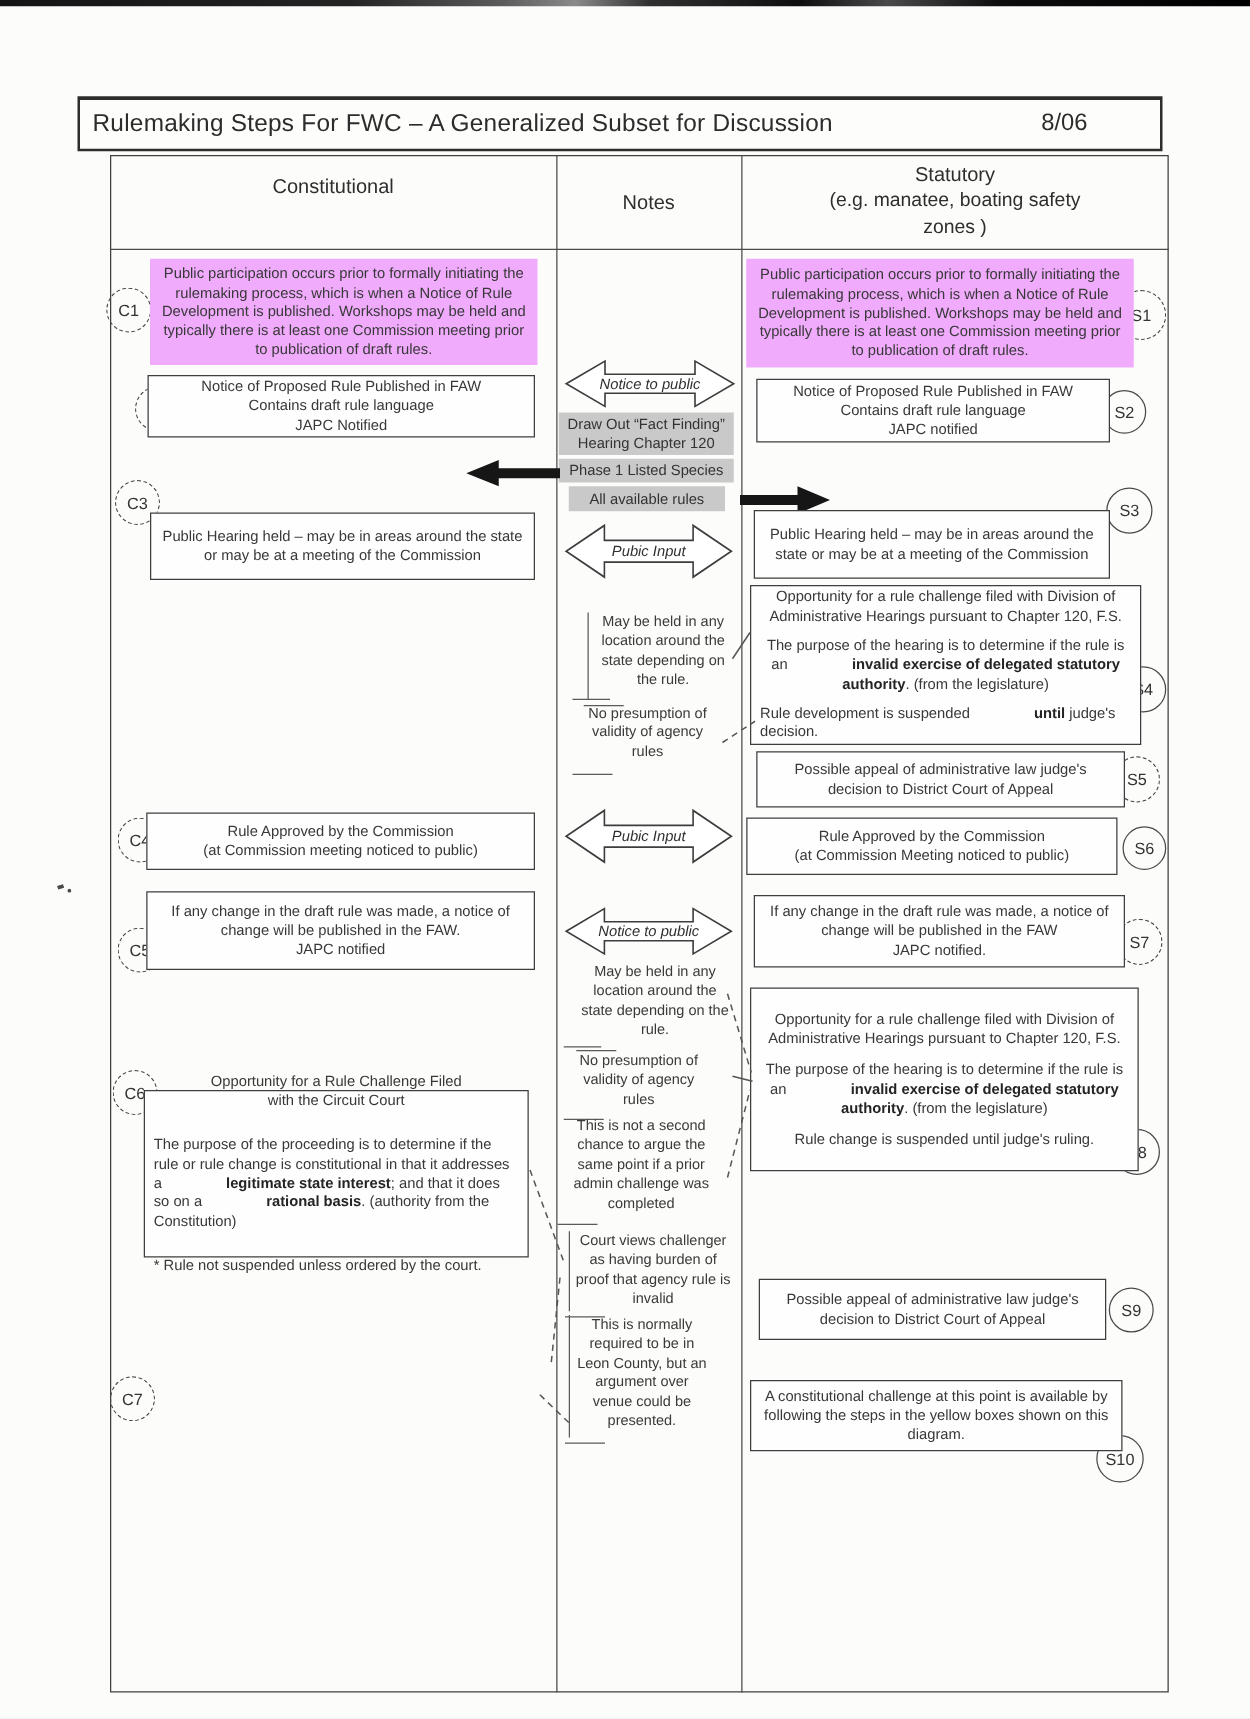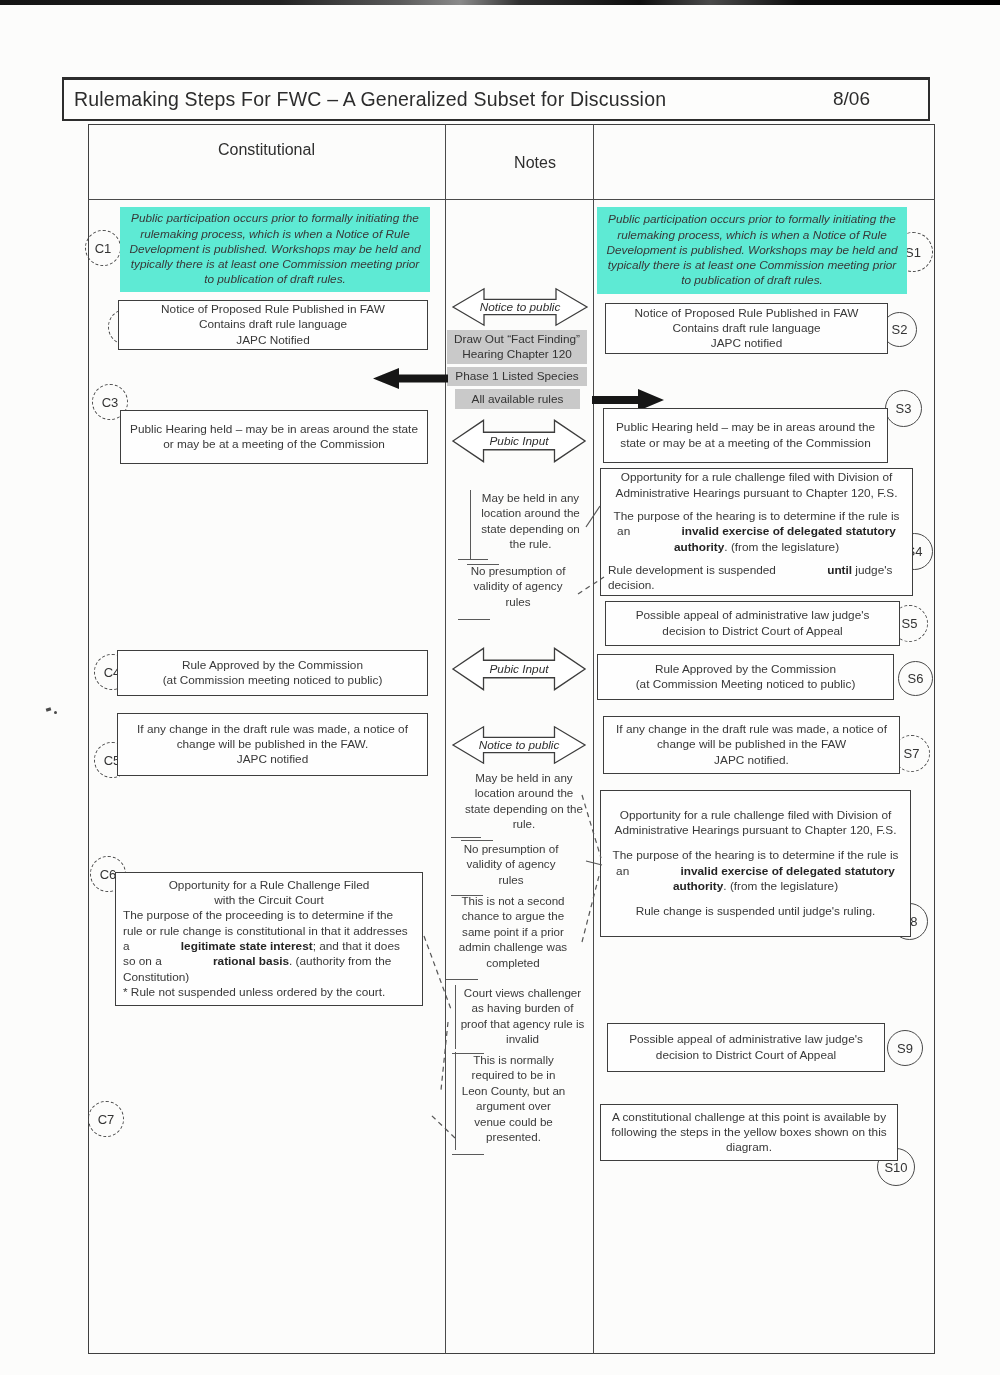--- a/index.html
+++ b/index.html
@@ -23,21 +23,21 @@
   .hline{position:absolute;height:1.4px;background:#4a4a4a;}
 
   .col-header{position:absolute;text-align:center;color:#2e2e2e;line-height:1.32;}
   .col-header .l1{font-size:16px;}
   .col-header .l2{font-size:15.5px;}
 
   .box{position:absolute;border:1.4px solid #3e3e3e;background:#fefefe;
     font-size:11.8px;line-height:1.3;color:#383838;text-align:center;
     padding:4px 7px;box-sizing:border-box;display:flex;flex-direction:column;
     justify-content:center;row-gap:7px;}
-  .box.shaded{background:#5eead4;border:none;font-style:italic;}
+  .box.shaded{background:#f0abfc;border:none;}
   .para{width:100%;}
   .para-left{text-align:left;}
   .box b{color:#242424;padding-left:48px;}
 
   .badge{position:absolute;border-radius:50%;border:1.6px solid #4a4a4a;
     display:flex;align-items:center;justify-content:center;
     font-size:13px;color:#333;box-sizing:border-box;background:rgba(255,255,255,.0);}
   .badge.dashed{border-style:dashed;justify-content:center;}
 
   .gray-note{position:absolute;background:#c9c9c9;color:#333;
@@ -71,22 +71,27 @@
   </div>
 
   <div class="frame"></div>
   <div class="vline" style="left:445px;"></div>
   <div class="vline" style="left:593px;"></div>
   <div class="hline" style="left:88px;top:199px;width:847px;"></div>
 
   <div class="col-header" style="left:88px;top:139px;width:357px;">
     <div class="l1">Constitutional</div>
   </div>
-  <div class="col-header" style="left:445px;top:152px;width:148px;padding-left:16px;">
+  <div class="col-header" style="left:445px;top:152px;width:148px;">
     <div class="l1">Notes</div>
+  </div>
+  <div class="col-header" style="left:593px;top:130px;width:342px;">
+    <div class="l1">Statutory</div>
+    <div class="l2">(e.g.  manatee, boating safety</div>
+    <div class="l2">zones )</div>
   </div>
 
   <div class="badge dashed" style="left:85px;top:230px;width:36px;height:36px;">
       <span>C1</span>
     </div>
   <div class="box shaded" style="left:120px;top:207px;width:310px;height:85px;">
     <div class="para">Public participation occurs prior to formally initiating the rulemaking process, which is when a Notice of Rule Development is published.  Workshops may be held and typically there is at least one Commission meeting prior to publication of draft rules.</div>
   </div>
 
   <div class="badge dashed" style="left:108px;top:309px;width:36px;height:36px;">
@@ -117,21 +122,21 @@
       <span>C5</span>
     </div>
   <div class="box" style="left:117px;top:713px;width:311px;height:63px;row-gap:0;">
     <div class="para">If any change in the draft rule was made, a notice of change will be published in the FAW.</div>
     <div class="para">JAPC notified</div>
   </div>
 
   <div class="badge dashed" style="left:90px;top:856px;width:36px;height:36px;">
       <span>C6</span>
     </div>
-  <div class="box" style="left:115px;top:872px;width:308px;height:134px;row-gap:0;">
+  <div class="box" style="left:115px;top:872px;width:308px;height:134px;row-gap:20px;">
     <div class="para">
       <span>Opportunity for a Rule Challenge Filed</span><br>
       <span>with the Circuit Court</span>
     </div>
     <div class="para para-left"><span>The purpose of the proceeding is to determine if the rule or rule change is constitutional in that it addresses a </span><b>legitimate state interest</b><span>; and that it does so on a </span><b>rational basis</b><span>. (authority from the Constitution)</span></div>
     <div class="para para-left">* Rule not suspended unless ordered by the court.</div>
   </div>
 
   <div class="badge dashed" style="left:88px;top:1101px;width:36px;height:36px;">
       <span>C7</span>

